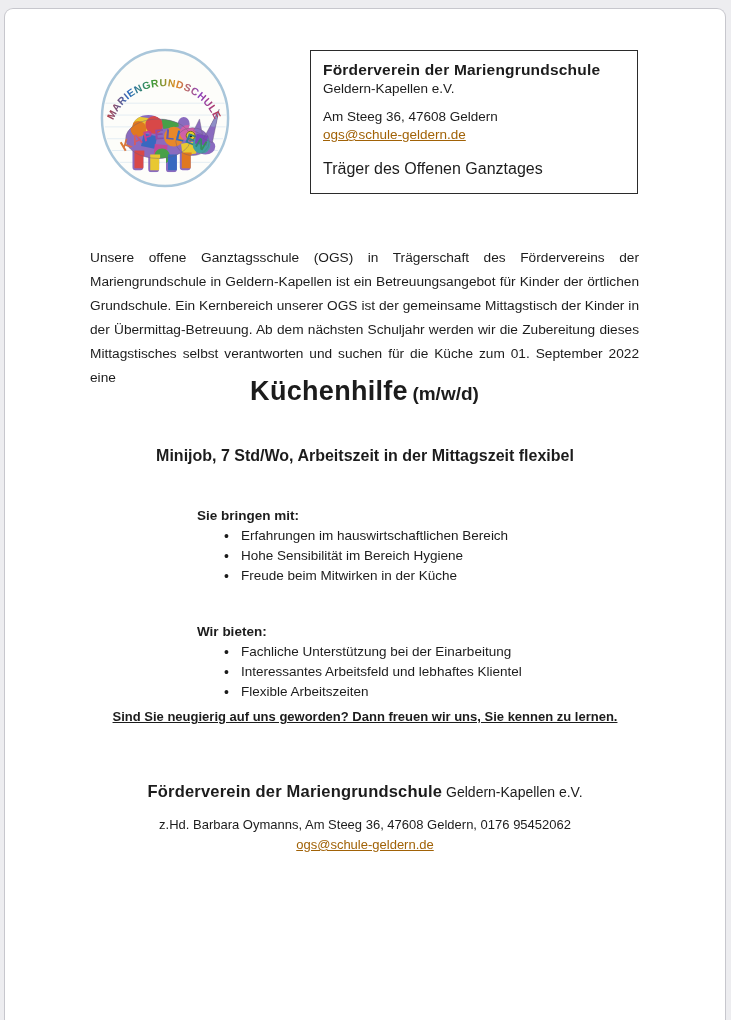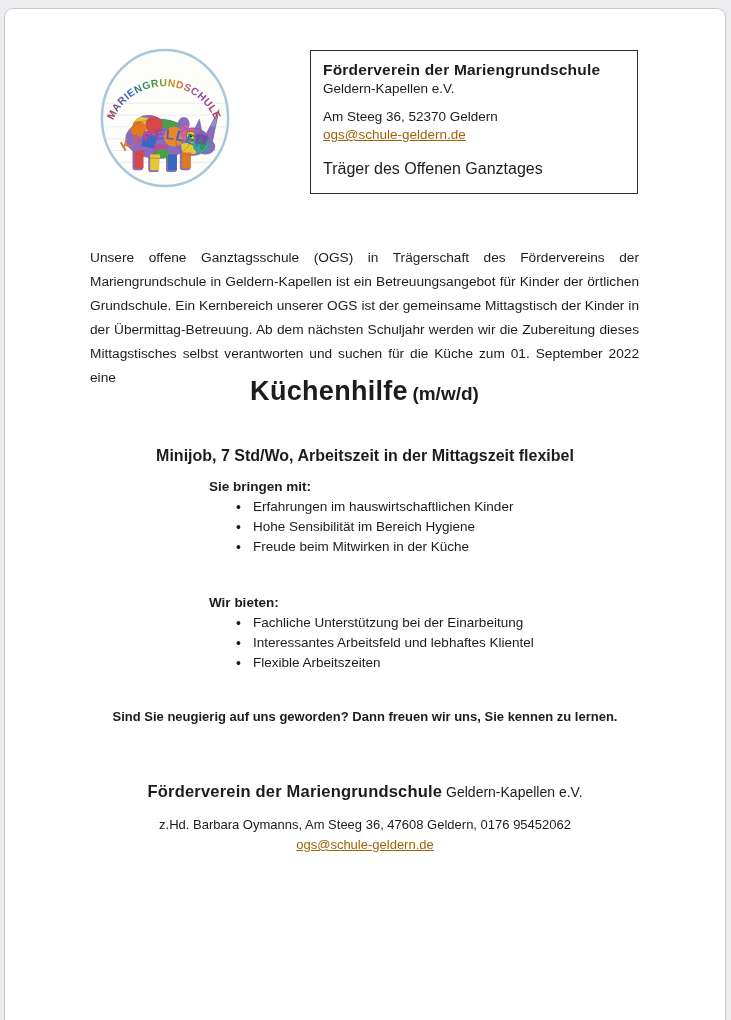--- a/index.html
+++ b/index.html
@@ -46,37 +46,37 @@
   .jobtitle {
     position:absolute; left:85px; top:367px; width:549px;
     text-align:center;
   }
   .jobtitle .main { font-size:27px; font-weight:bold; letter-spacing:.3px; }
   .jobtitle .suffix { font-size:19px; font-weight:bold;text-align:center; }
   .conds {
     position:absolute; left:60px; top:438px; width:600px;
     text-align:center; font-size:16px; font-weight:bold;
   }
-  .list-block { position:absolute; left:204px; width:440px; }
+  .list-block { position:absolute; left:192px; width:440px;margin-top:29px; }
   .list-block .list-heading { font-size:13.5px; font-weight:bold; line-height:18px; margin-bottom:1px; }
   ul.bullets { list-style:none; }
   ul.bullets li {
     position:relative; padding-left:44px;
     font-size:13.5px; line-height:20px;
   }
   ul.bullets li::before {
     content:"\2022";
     position:absolute; left:27px; top:0;
     font-size:14px;
   }
   .bring-block { top:469px; }
   .offer-block { top:585px; }
   .cta {
     position:absolute; left:40px; top:700px; width:640px;
-    text-align:center; font-size:13px; font-weight:bold;
+    text-align:center; font-size:13px; font-weight:bold;text-decoration:underline;
   }
   .footer {
     position:absolute; left:40px; top:752px; width:640px;
     text-align:center;
   }
   .footer .org-line { line-height:22px;margin-top:19px; }
   .footer .org-bold { font-size:16.5px; font-weight:bold; letter-spacing:.2px; }
   .footer .org-rest { font-size:14px; }
   .footer .contact { font-size:13px; line-height:20px;margin-top:12px; }
   .footer .email-line { font-size:13px; line-height:19px; }
@@ -167,38 +167,38 @@
       </text>
       <text font-family="Liberation Sans, sans-serif" font-size="14.5" font-weight="bold" letter-spacing="1" fill="url(#rb2)">
         <textPath href="#arcBot" startOffset="50%" text-anchor="middle">KAPELLEN</textPath>
       </text>
     </svg>
   </div>
 
   <div class="infobox">
     <div class="title">Förderverein der Mariengrundschule</div>
     <div class="subtitle">Geldern-Kapellen e.V.</div>
-    <div class="address">Am Steeg 36, 52370 Geldern</div>
+    <div class="address">Am Steeg 36, 47608 Geldern</div>
     <div class="email"><a class="link">ogs@schule-geldern.de</a></div>
     <div class="tagline">Träger des Offenen Ganztages</div>
   </div>
 
   <div class="intro">Unsere offene Ganztagsschule (OGS) in Trägerschaft des Fördervereins der Mariengrundschule in Geldern-Kapellen ist ein Betreuungsangebot für Kinder der örtlichen Grundschule. Ein Kernbereich unserer OGS ist der gemeinsame Mittagstisch der Kinder in der Übermittag-Betreuung. Ab dem nächsten Schuljahr werden wir die Zubereitung dieses Mittagstisches selbst verantworten und suchen für die Küche zum 01. September 2022 eine</div>
 
   <div class="jobtitle">
     <span class="main">Küchenhilfe</span>
     <span class="suffix">(m/w/d)</span>
   </div>
 
   <div class="conds">Minijob, 7 Std/Wo, Arbeitszeit in der Mittagszeit flexibel</div>
 
   <div class="list-block bring-block">
     <div class="list-heading">Sie bringen mit:</div>
     <ul class="bullets">
-      <li>Erfahrungen im hauswirtschaftlichen Kinder</li>
+      <li>Erfahrungen im hauswirtschaftlichen Bereich</li>
       <li>Hohe Sensibilität im Bereich Hygiene</li>
       <li>Freude beim Mitwirken in der Küche</li>
     </ul>
   </div>
 
   <div class="list-block offer-block">
     <div class="list-heading">Wir bieten:</div>
     <ul class="bullets">
       <li>Fachliche Unterstützung bei der Einarbeitung</li>
       <li>Interessantes Arbeitsfeld und lebhaftes Klientel</li>

